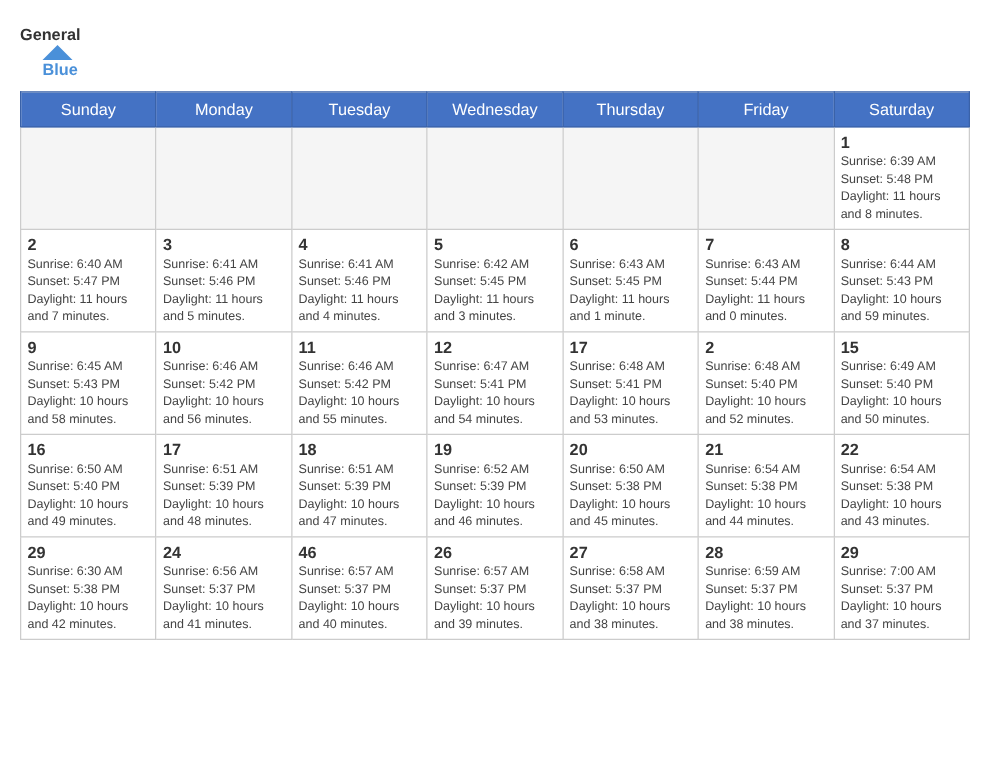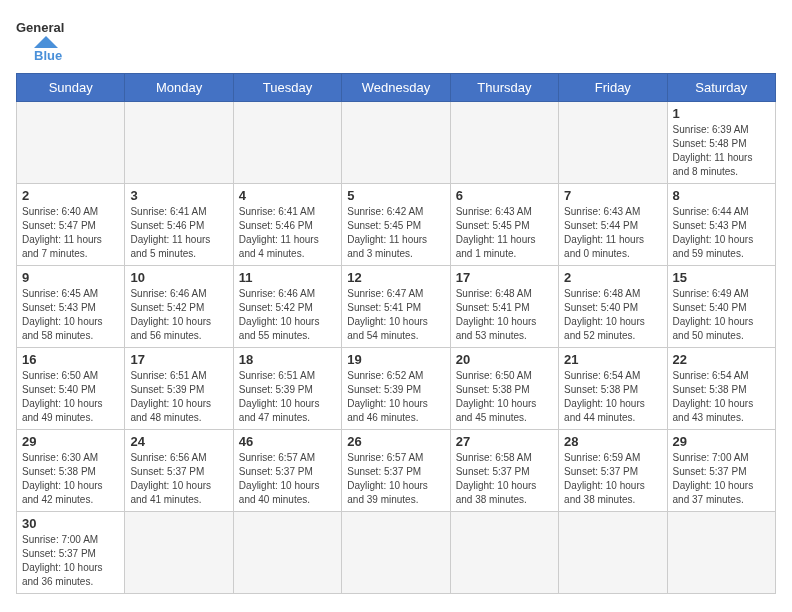--- a/index.html
+++ b/index.html
@@ -293,28 +293,14 @@
 Sunset: 5:37 PM
 Daylight: 10 hours and 38 minutes.</div>
         </td>
         <td>
           <span class="day-number">29</span>
           <div class="cell-text">Sunrise: 7:00 AM
 Sunset: 5:37 PM
 Daylight: 10 hours and 37 minutes.</div>
         </td>
       </tr>
-      <tr class="last-row">
-        <td class="has-data">
-          <span class="day-number">30</span>
-          <div class="cell-text">Sunrise: 7:00 AM
-Sunset: 5:37 PM
-Daylight: 10 hours and 36 minutes.</div>
-        </td>
-        <td class="empty"></td>
-        <td class="empty"></td>
-        <td class="empty"></td>
-        <td class="empty"></td>
-        <td class="empty"></td>
-        <td class="empty"></td>
-      </tr>
     </tbody>
 </table>
 
 </body></html>

